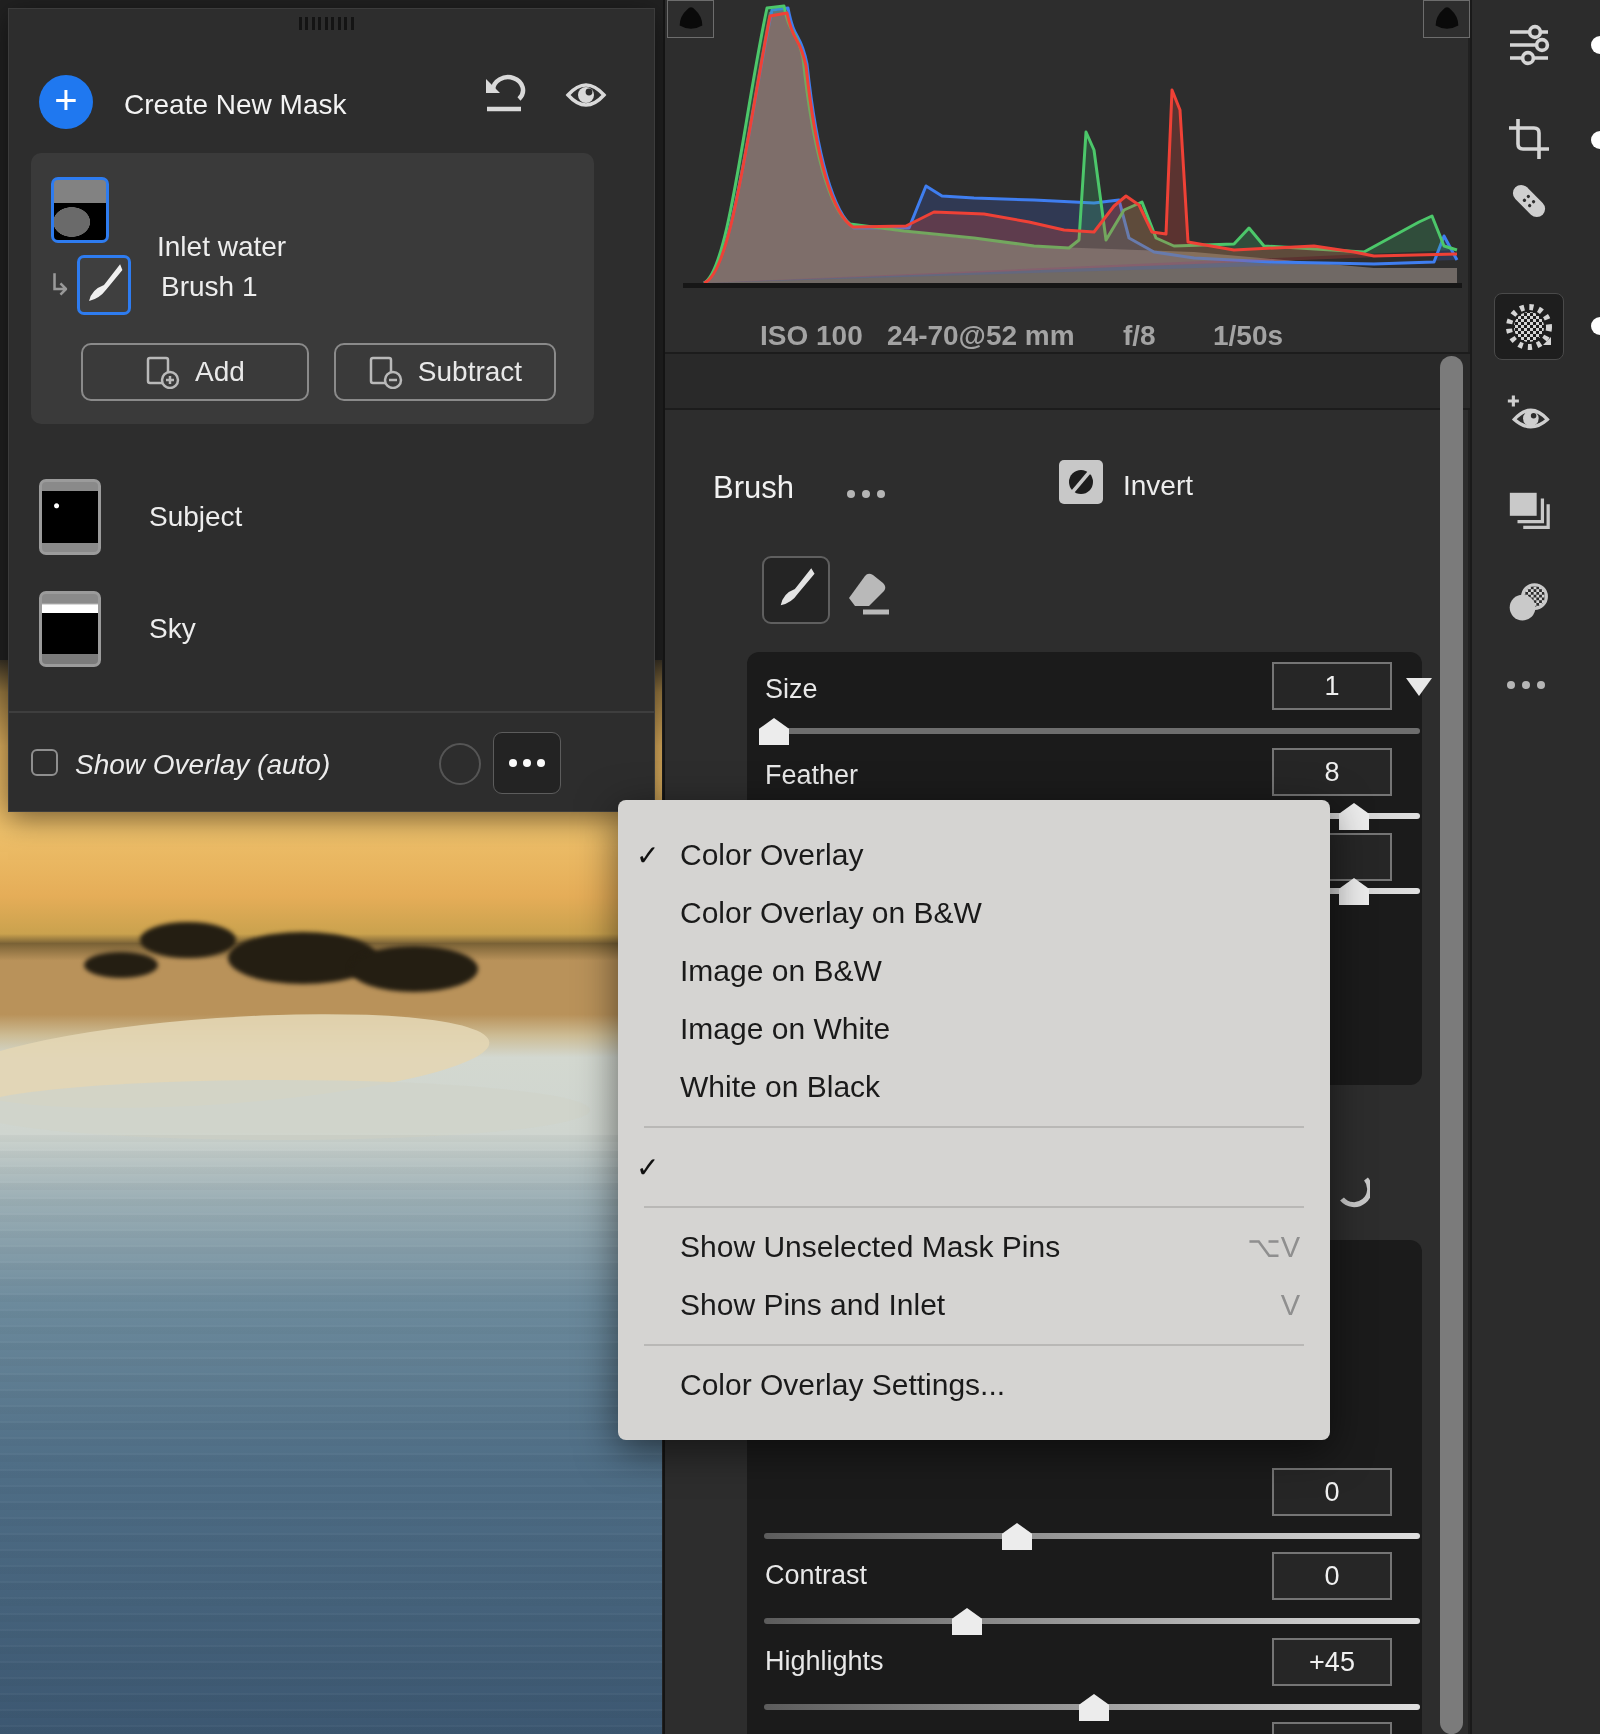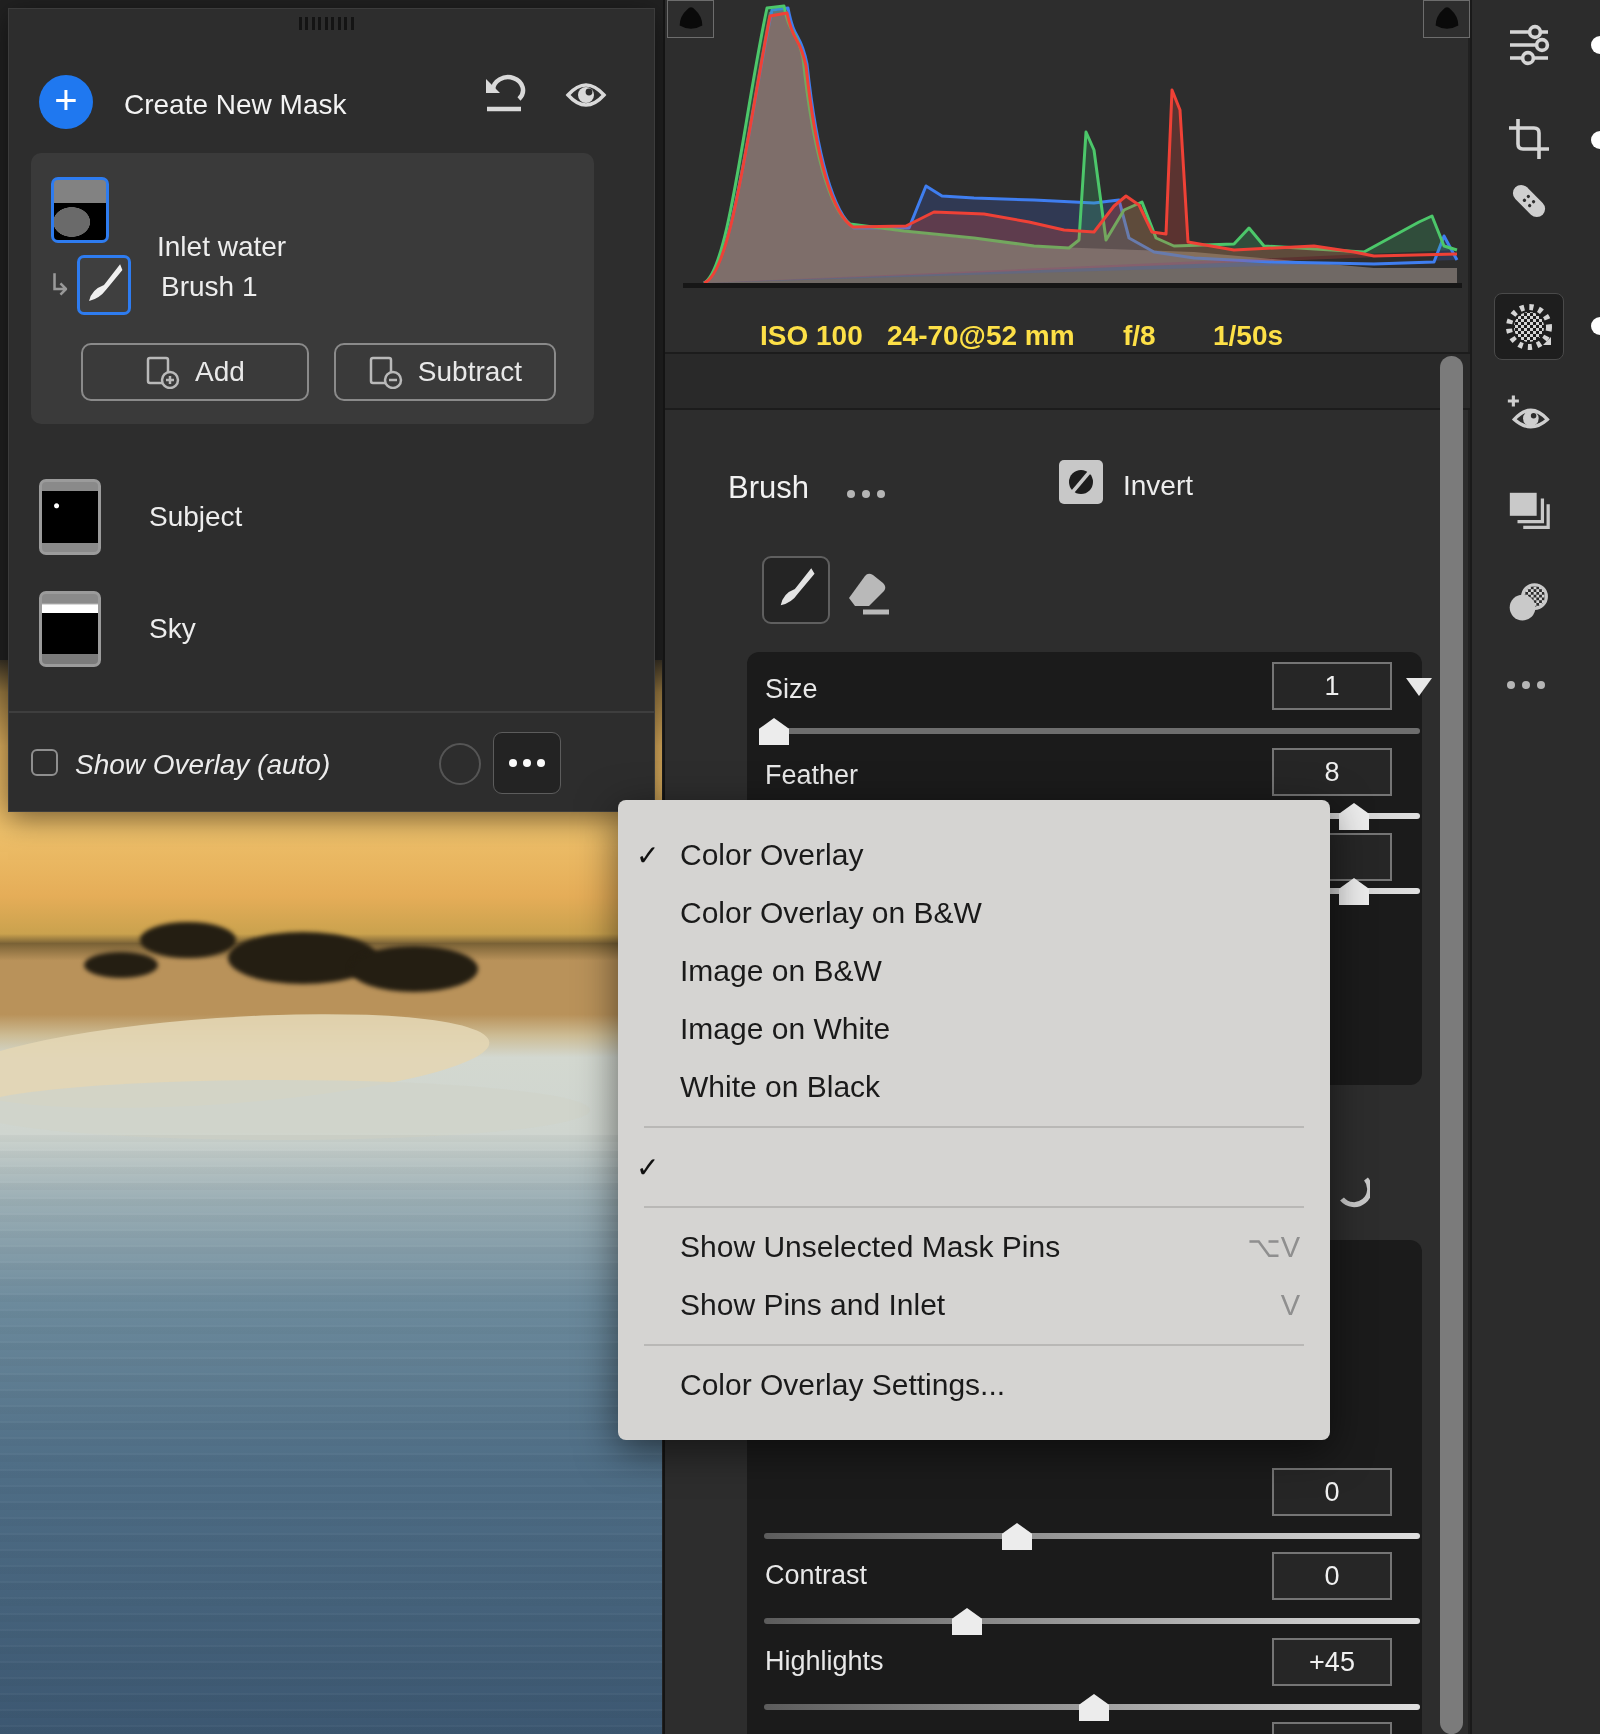--- a/index.html
+++ b/index.html
@@ -46,21 +46,21 @@
   .ov-label{font-style:italic;font-size:28px;color:#ececec;}
   .ov-circle{width:42px;height:42px;border:2px solid #555;border-radius:50%;}
   .dots-btn{width:68px;height:62px;background:#232323;border:1px solid #5c5c5c;border-radius:9px;
     display:flex;align-items:center;justify-content:center;gap:6px;}
   .dots-btn i{width:8px;height:8px;border-radius:50%;background:#fafafa;}
 
   
   .right-panel{left:663px;top:0;width:805px;height:1734px;background:var(--panel);border-left:2px solid #141414;}
   .clipbox{width:47px;height:38px;border:1px solid #6d6d6d;background:#2e2e2e;
     display:flex;align-items:flex-start;justify-content:center;}
-  .exif{font-size:28px;font-weight:700;color:#fde047;}
+  .exif{font-size:28px;font-weight:700;color:#a3a3a3;}
   .hsep{height:2px;background:#1c1c1c;}
   .brush-title{font-size:31px;color:#f2f2f2;}
   .mini-dots i{display:inline-block;width:8px;height:8px;border-radius:50%;background:#b5b5b5;margin-right:7px;}
   .invert-chip{width:44px;height:44px;background:#c8c8c8;border-radius:5px;display:flex;align-items:center;justify-content:center;}
   .tool-btn{width:68px;height:68px;background:#242424;border:2px solid #5f5f5f;border-radius:9px;
     display:flex;align-items:center;justify-content:center;}
   .slider-box{background:#1b1b1b;border-radius:12px;}
   .sl-label{font-size:27px;color:#e8e8e8;}
   .val-box{width:120px;height:48px;background:#262626;border:2px solid #757575;
     color:#f0f0f0;font-size:27px;display:flex;align-items:center;justify-content:center;}
@@ -199,21 +199,21 @@
 
     <div class="abs exif" style="left:95px;top:320px;">ISO 100</div>
     <div class="abs exif" style="left:222px;top:320px;">24-70@52 mm</div>
     <div class="abs exif" style="left:458px;top:320px;">f/8</div>
     <div class="abs exif" style="left:548px;top:320px;">1/50s</div>
 
     <div class="abs hsep" style="left:0;top:352px;width:805px;"></div>
     <div class="abs" style="left:0;top:354px;width:805px;height:54px;background:#292929;"></div>
     <div class="abs hsep" style="left:0;top:408px;width:805px;"></div>
 
-    <div class="abs brush-title" style="left:63px;top:470px;text-align:right;">Brush</div>
+    <div class="abs brush-title" style="left:48px;top:470px;text-align:right;">Brush</div>
     <div class="abs mini-dots" style="left:182px;top:484px;"><i></i><i></i><i></i></div>
 
     <div class="abs invert-chip" style="left:394px;top:460px;">
       <svg width="34" height="34" viewBox="0 0 34 34">
         <circle cx="17" cy="17" r="12" fill="#1d1d1d"></circle>
         <path d="M28 4 L6 30" stroke="#c8c8c8" stroke-width="3.5"></path>
       </svg>
     </div>
     <div class="abs row-label" style="left:458px;top:470px;">Invert</div>
 

